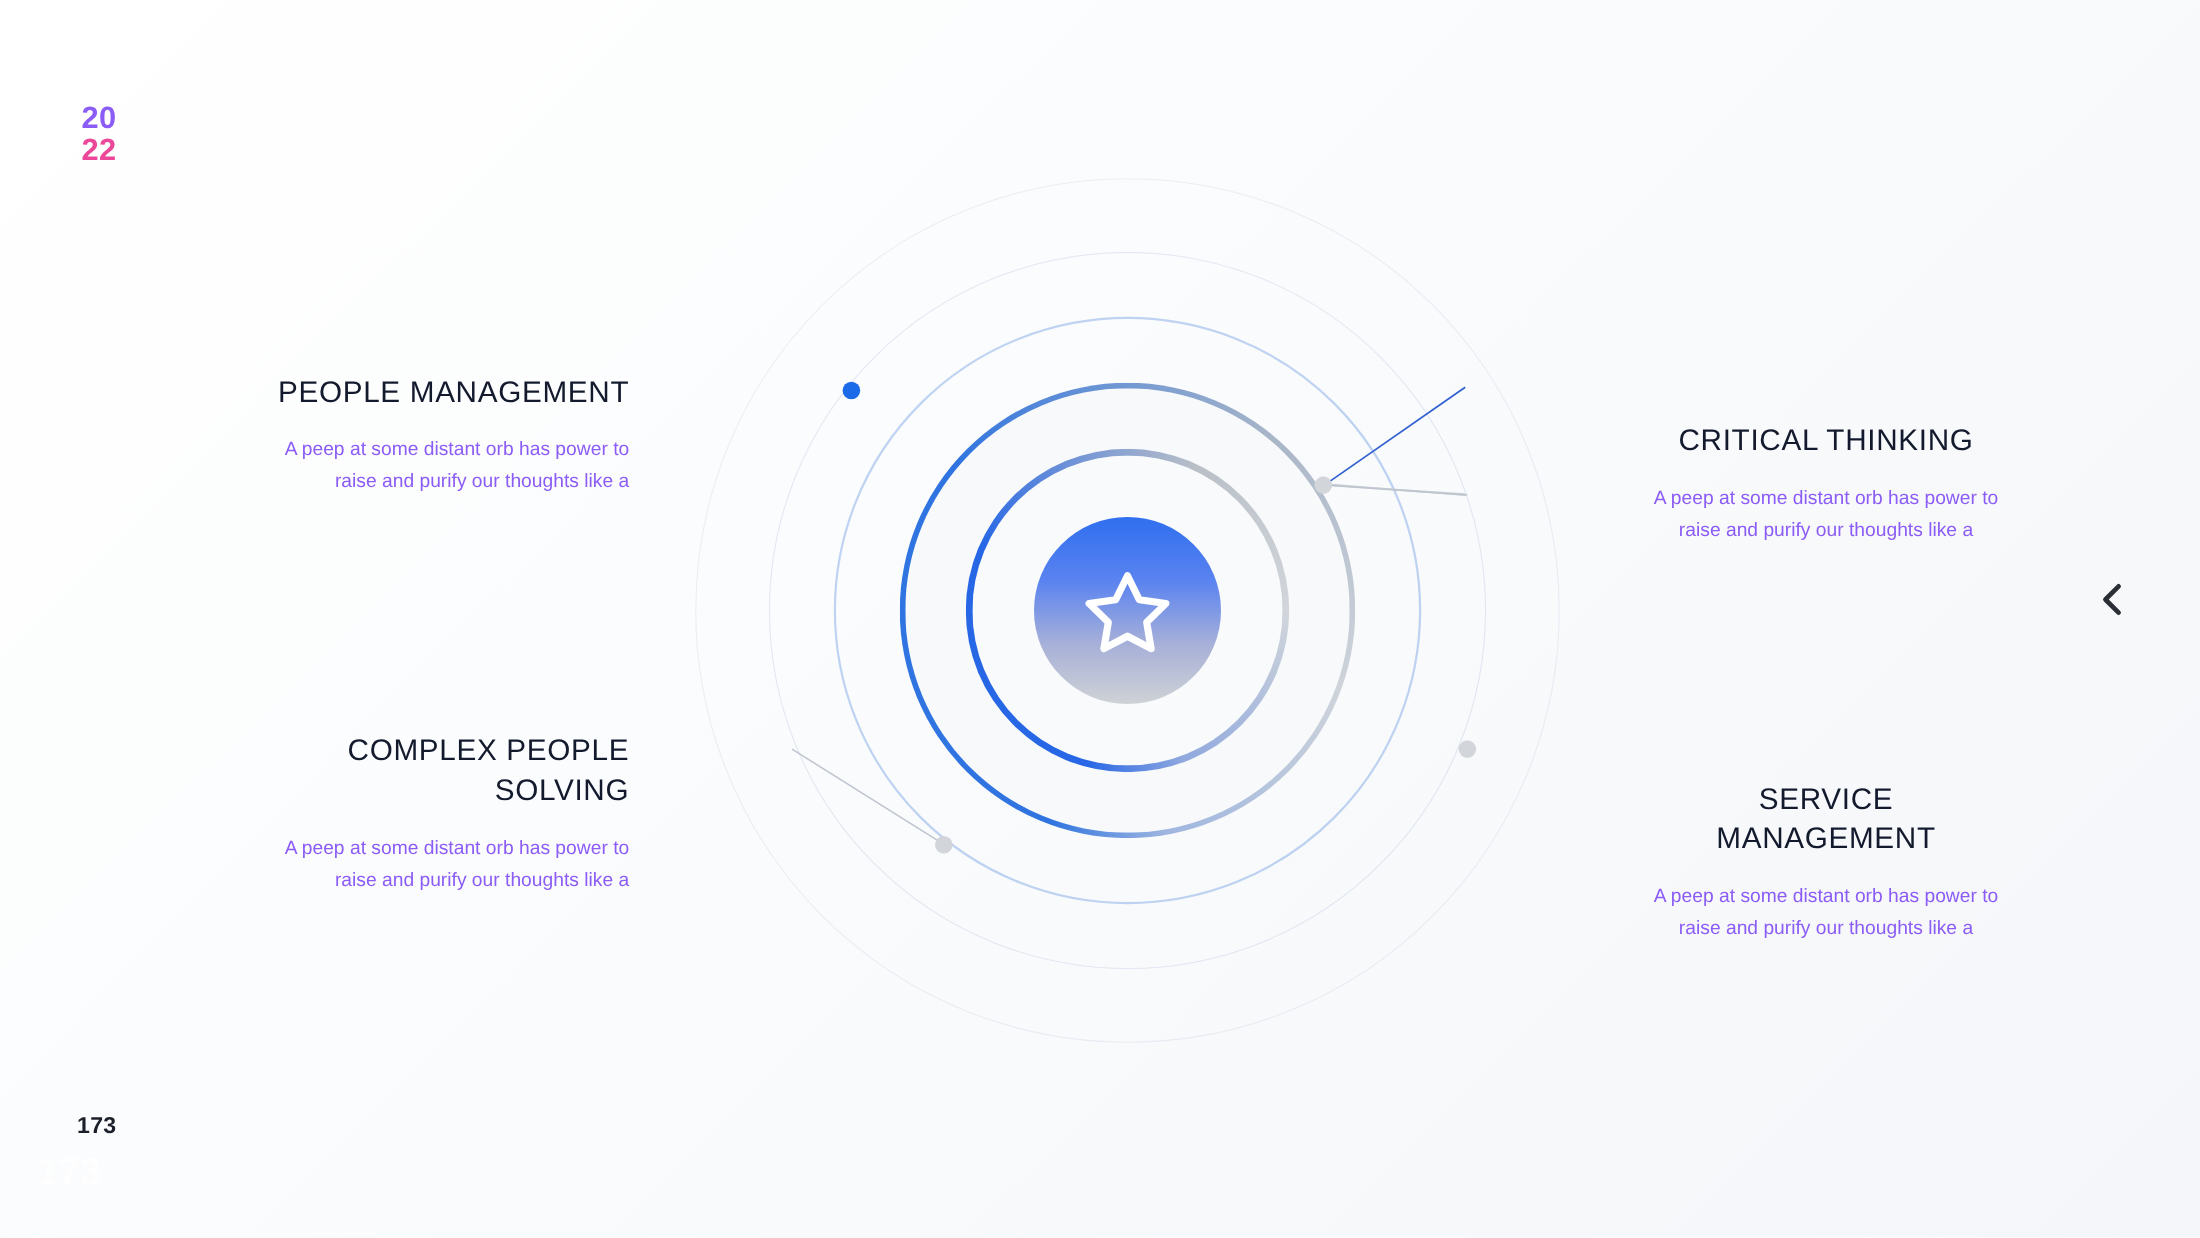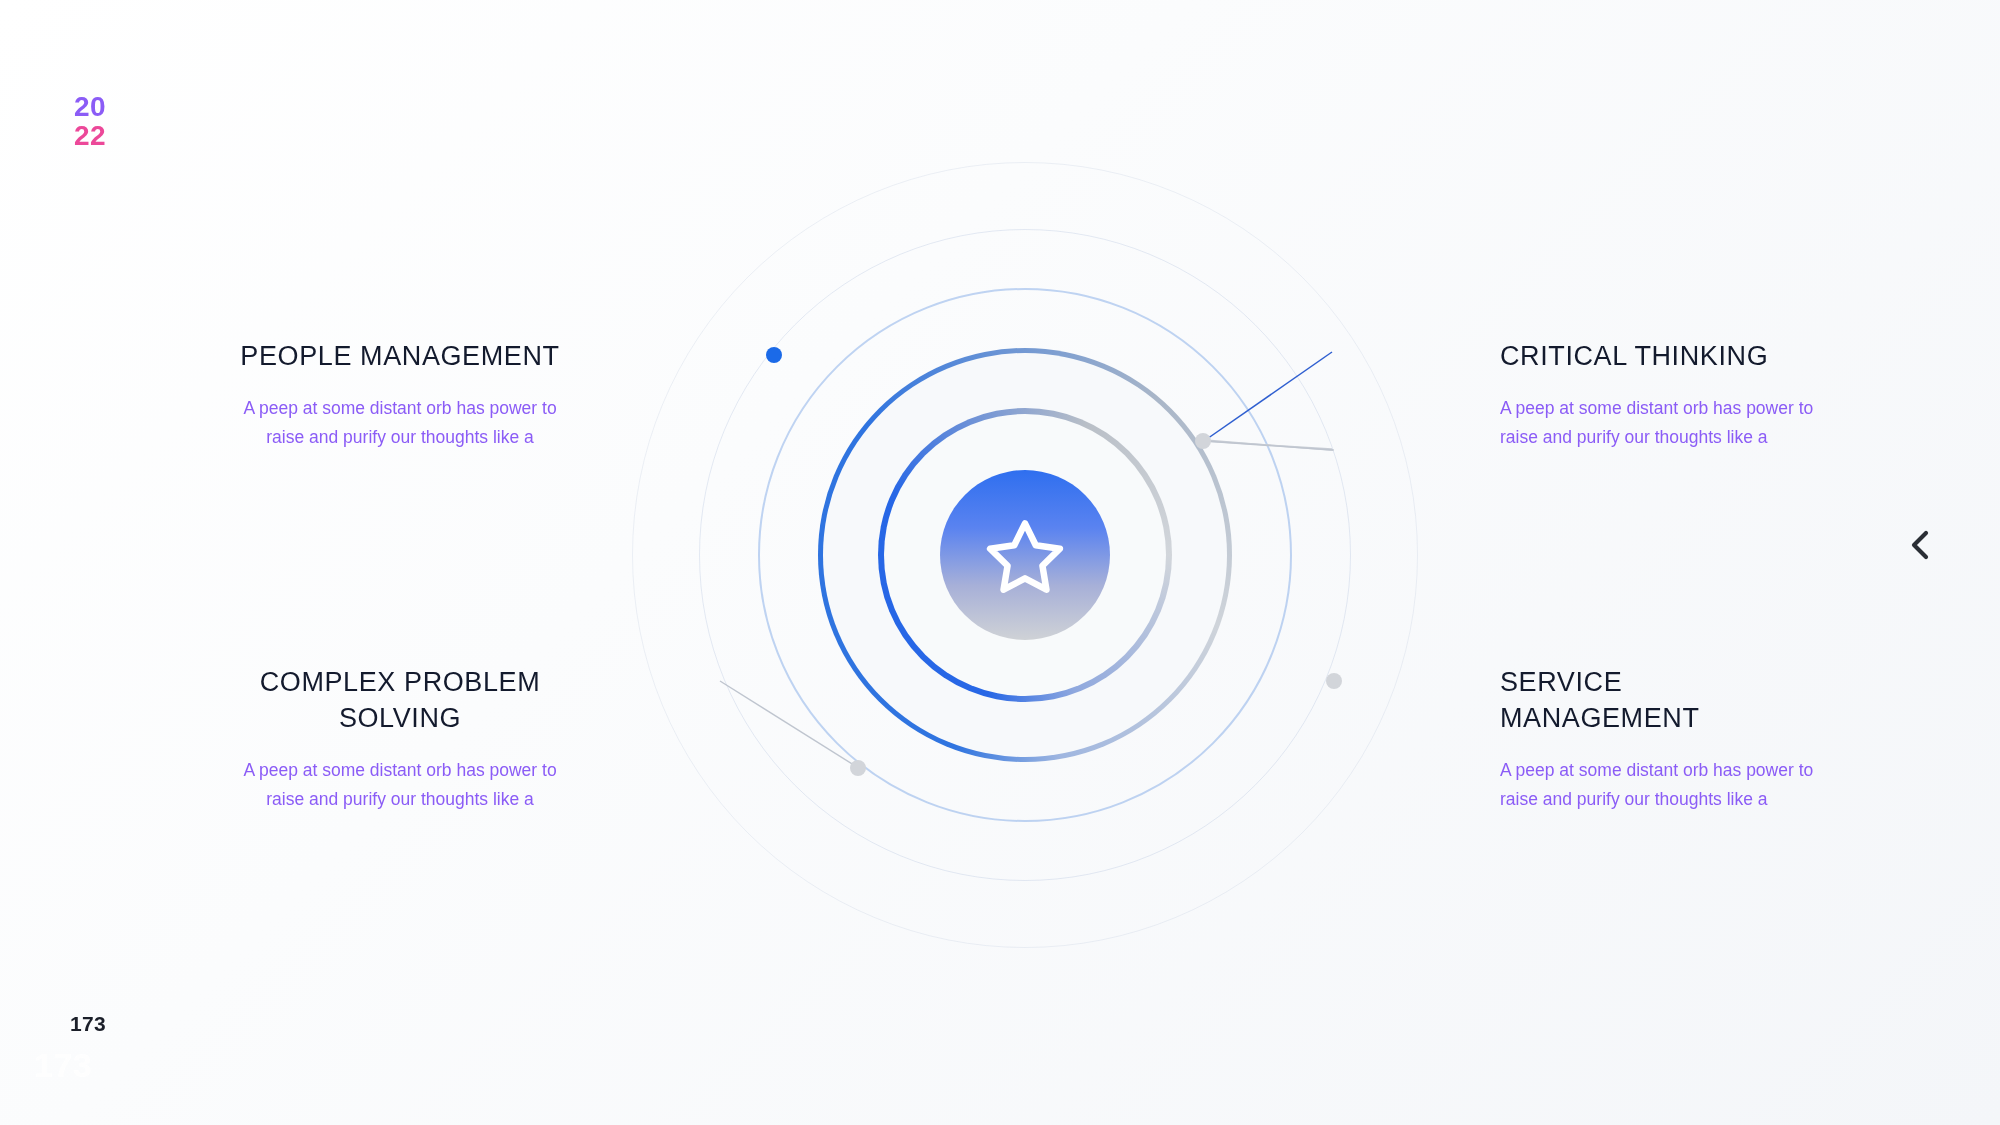--- a/index.html
+++ b/index.html
@@ -47,22 +47,22 @@
         display:flex;align-items:center;justify-content:center;}
   .disc svg{display:block;}
 
   
   .connectors{position:absolute;inset:0;pointer-events:none;}
 
   
   .node{position:absolute;width:320px;}
   .node .title{font-size:27px;font-weight:400;letter-spacing:.6px;color:#131a2d;line-height:1.34;}
   .node .body{margin-top:20px;font-size:17.5px;line-height:1.62;color:#8b5cf6;font-weight:400;}
-  .node.left{text-align:center;}
-  .node.right{text-align:left;}
+  .node.left{text-align:right;margin-left:12px;}
+  .node.right{text-align:center;margin-top:44px;}
 
   .node-pm{left:240px;top:338px;}
   .node-cps{left:240px;top:664px;}
   .node-ct{left:1500px;top:338px;}
   .node-so{left:1500px;top:664px;}
 </style>
 </head>
 <body>
 
 <div class="slide">
@@ -129,21 +129,21 @@
     <div class="title">PEOPLE MANAGEMENT</div>
     <div class="body">A peep at some distant orb has power to raise and purify our thoughts like a</div>
   </div>
 
   <div class="node right node-ct">
     <div class="title">CRITICAL THINKING</div>
     <div class="body">A peep at some distant orb has power to raise and purify our thoughts like a</div>
   </div>
 
   <div class="node left node-cps">
-    <div class="title">COMPLEX PROBLEM SOLVING</div>
+    <div class="title">COMPLEX PEOPLE SOLVING</div>
     <div class="body">A peep at some distant orb has power to raise and purify our thoughts like a</div>
   </div>
 
   <div class="node right node-so">
     <div class="title">SERVICE MANAGEMENT</div>
     <div class="body">A peep at some distant orb has power to raise and purify our thoughts like a</div>
   </div>
 
   <div class="nav-arrow">
     <svg width="26" height="34" viewBox="0 0 26 34" aria-hidden="true">

